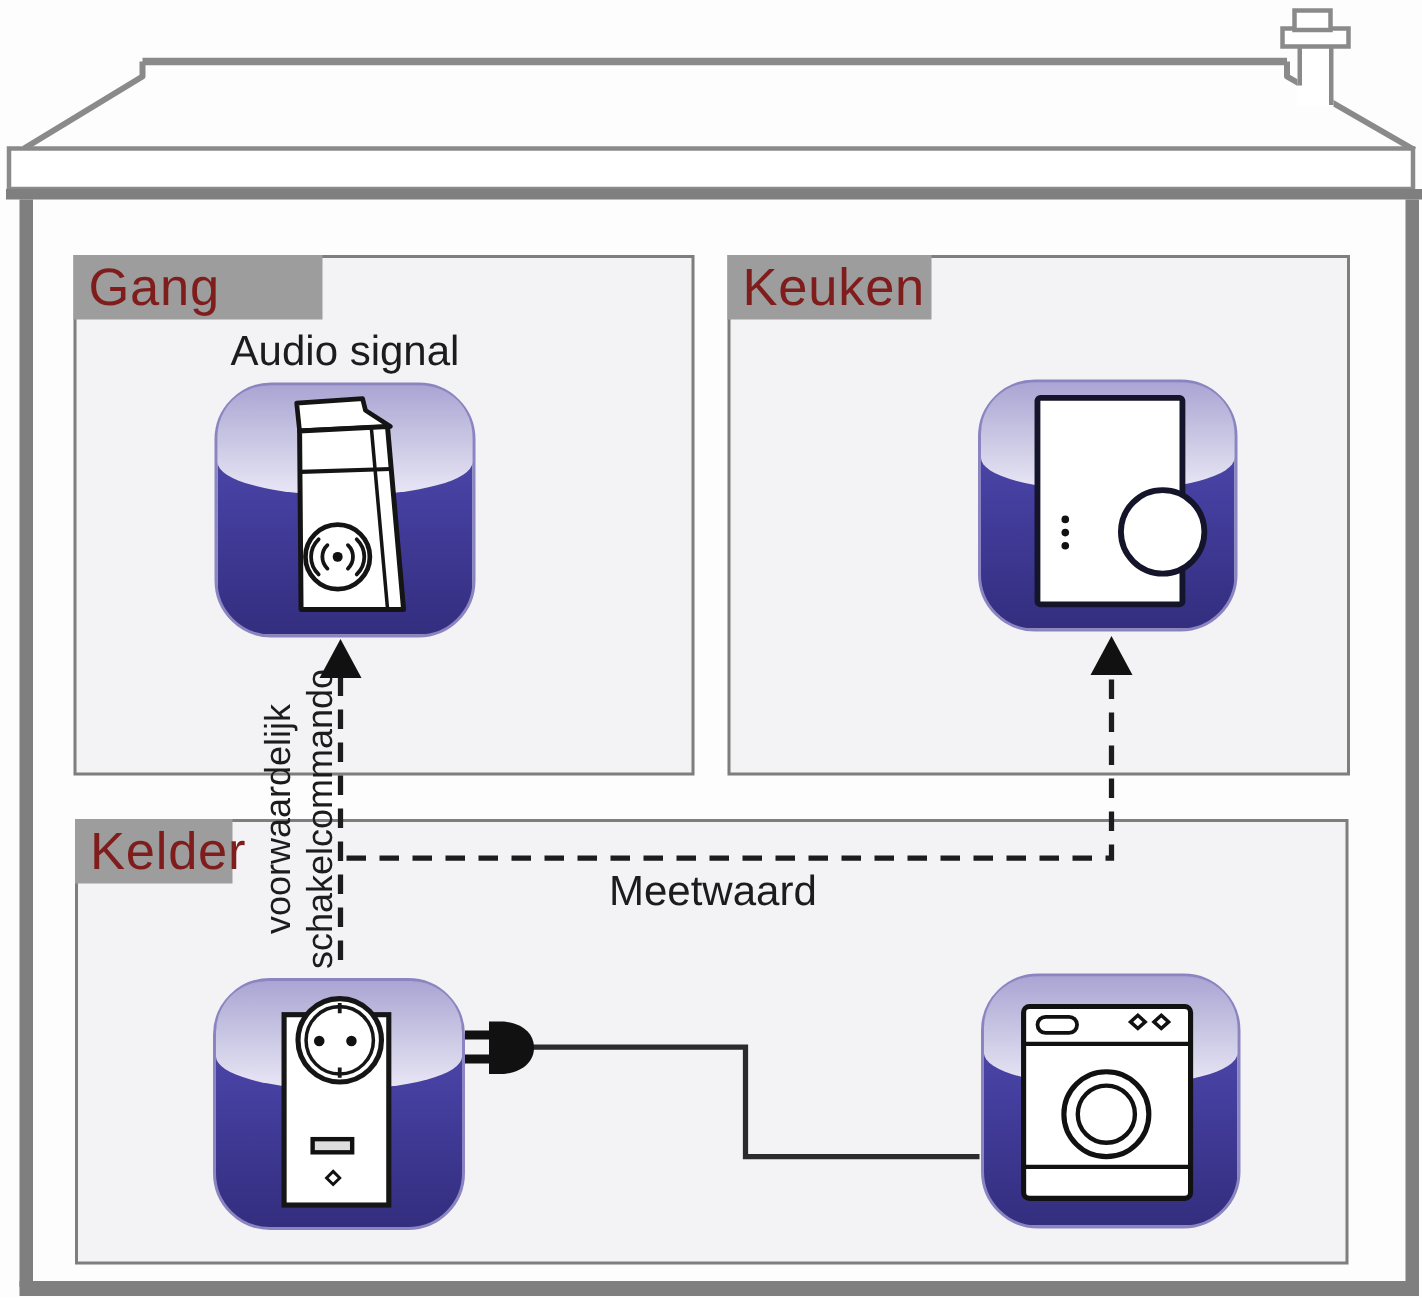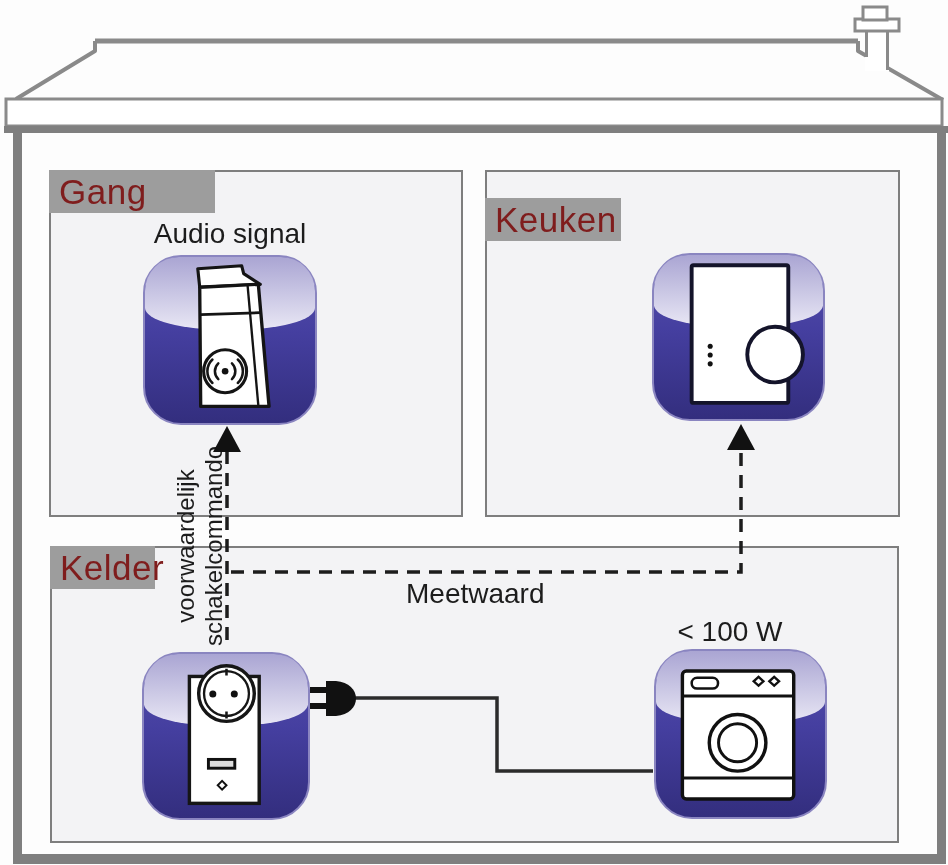--- a/index.html
+++ b/index.html
@@ -64,21 +64,21 @@
       <rect x="937" y="133" width="9" height="725"></rect>
       <rect x="13" y="854" width="933" height="10"></rect>
     </g>
   </svg>
 
   <div class="room" style="left:49px;  top:170px; width:414px; height:347px;"></div>
   <div class="room" style="left:485px; top:170px; width:415px; height:347px;"></div>
   <div class="room" style="left:50px;  top:546px; width:849px; height:297px;"></div>
 
   <div class="room-bar" style="left:49px;  top:170px; width:166px;">Gang</div>
-  <div class="room-bar" style="left:485px; top:170px; width:136px;margin-top:28px;">Keuken</div>
+  <div class="room-bar" style="left:485px; top:170px; width:136px;">Keuken</div>
   <div class="room-bar" style="left:50px;  top:546px; width:105px;">Kelder</div>
 
   <svg id="scene" width="948" height="865" viewBox="0 0 948 865">
     <path d="M227,451 V649" stroke="#1c1c1c" stroke-width="3.5" stroke-dasharray="13 9" fill="none"></path>
     <polygon points="227,426 213,452 241,452" fill="#111111"></polygon>
     <path d="M231,572 H741 V451" stroke="#1c1c1c" stroke-width="3.5" stroke-dasharray="13 9" fill="none"></path>
     <polygon points="741,424 727,450 755,450" fill="#111111"></polygon>
     <path d="M351,698 H497 V771 H653" stroke="#2b2b2b" stroke-width="3.5" fill="none"></path>
     <g fill="#111111">
       <rect x="310" y="687" width="17" height="6"></rect>
@@ -138,20 +138,19 @@
       <rect x="36.5" y="27.5" width="27" height="11" rx="5.5" fill="#ffffff" stroke="#111111" stroke-width="2.6"></rect>
       <path d="M105,26.5 l5,4.5 -5,4.5 -5,-4.5 z" fill="#ffffff" stroke="#111111" stroke-width="2.4"></path>
       <path d="M121,26.5 l5,4.5 -5,4.5 -5,-4.5 z" fill="#ffffff" stroke="#111111" stroke-width="2.4"></path>
       <circle cx="83.5" cy="94" r="29" fill="#ffffff" stroke="#111111" stroke-width="3.5"></circle>
       <circle cx="83.5" cy="94" r="19.5" fill="none" stroke="#111111" stroke-width="3"></circle>
     </svg>
   </div>
 
   <div class="lbl" style="left:406px; top:578px;">Meetwaard</div>
   <div class="lbl center" style="left:103px; top:218px; width:254px;">Audio signal</div>
-  <div class="lbl center" style="left:640px; top:616px; width:180px;">&lt; 100 W</div>
 
   <div id="vlabel">
     <span>voorwaardelijk</span>
     <span>schakelcommando</span>
   </div>
 
 </div>
 
 </body></html>

